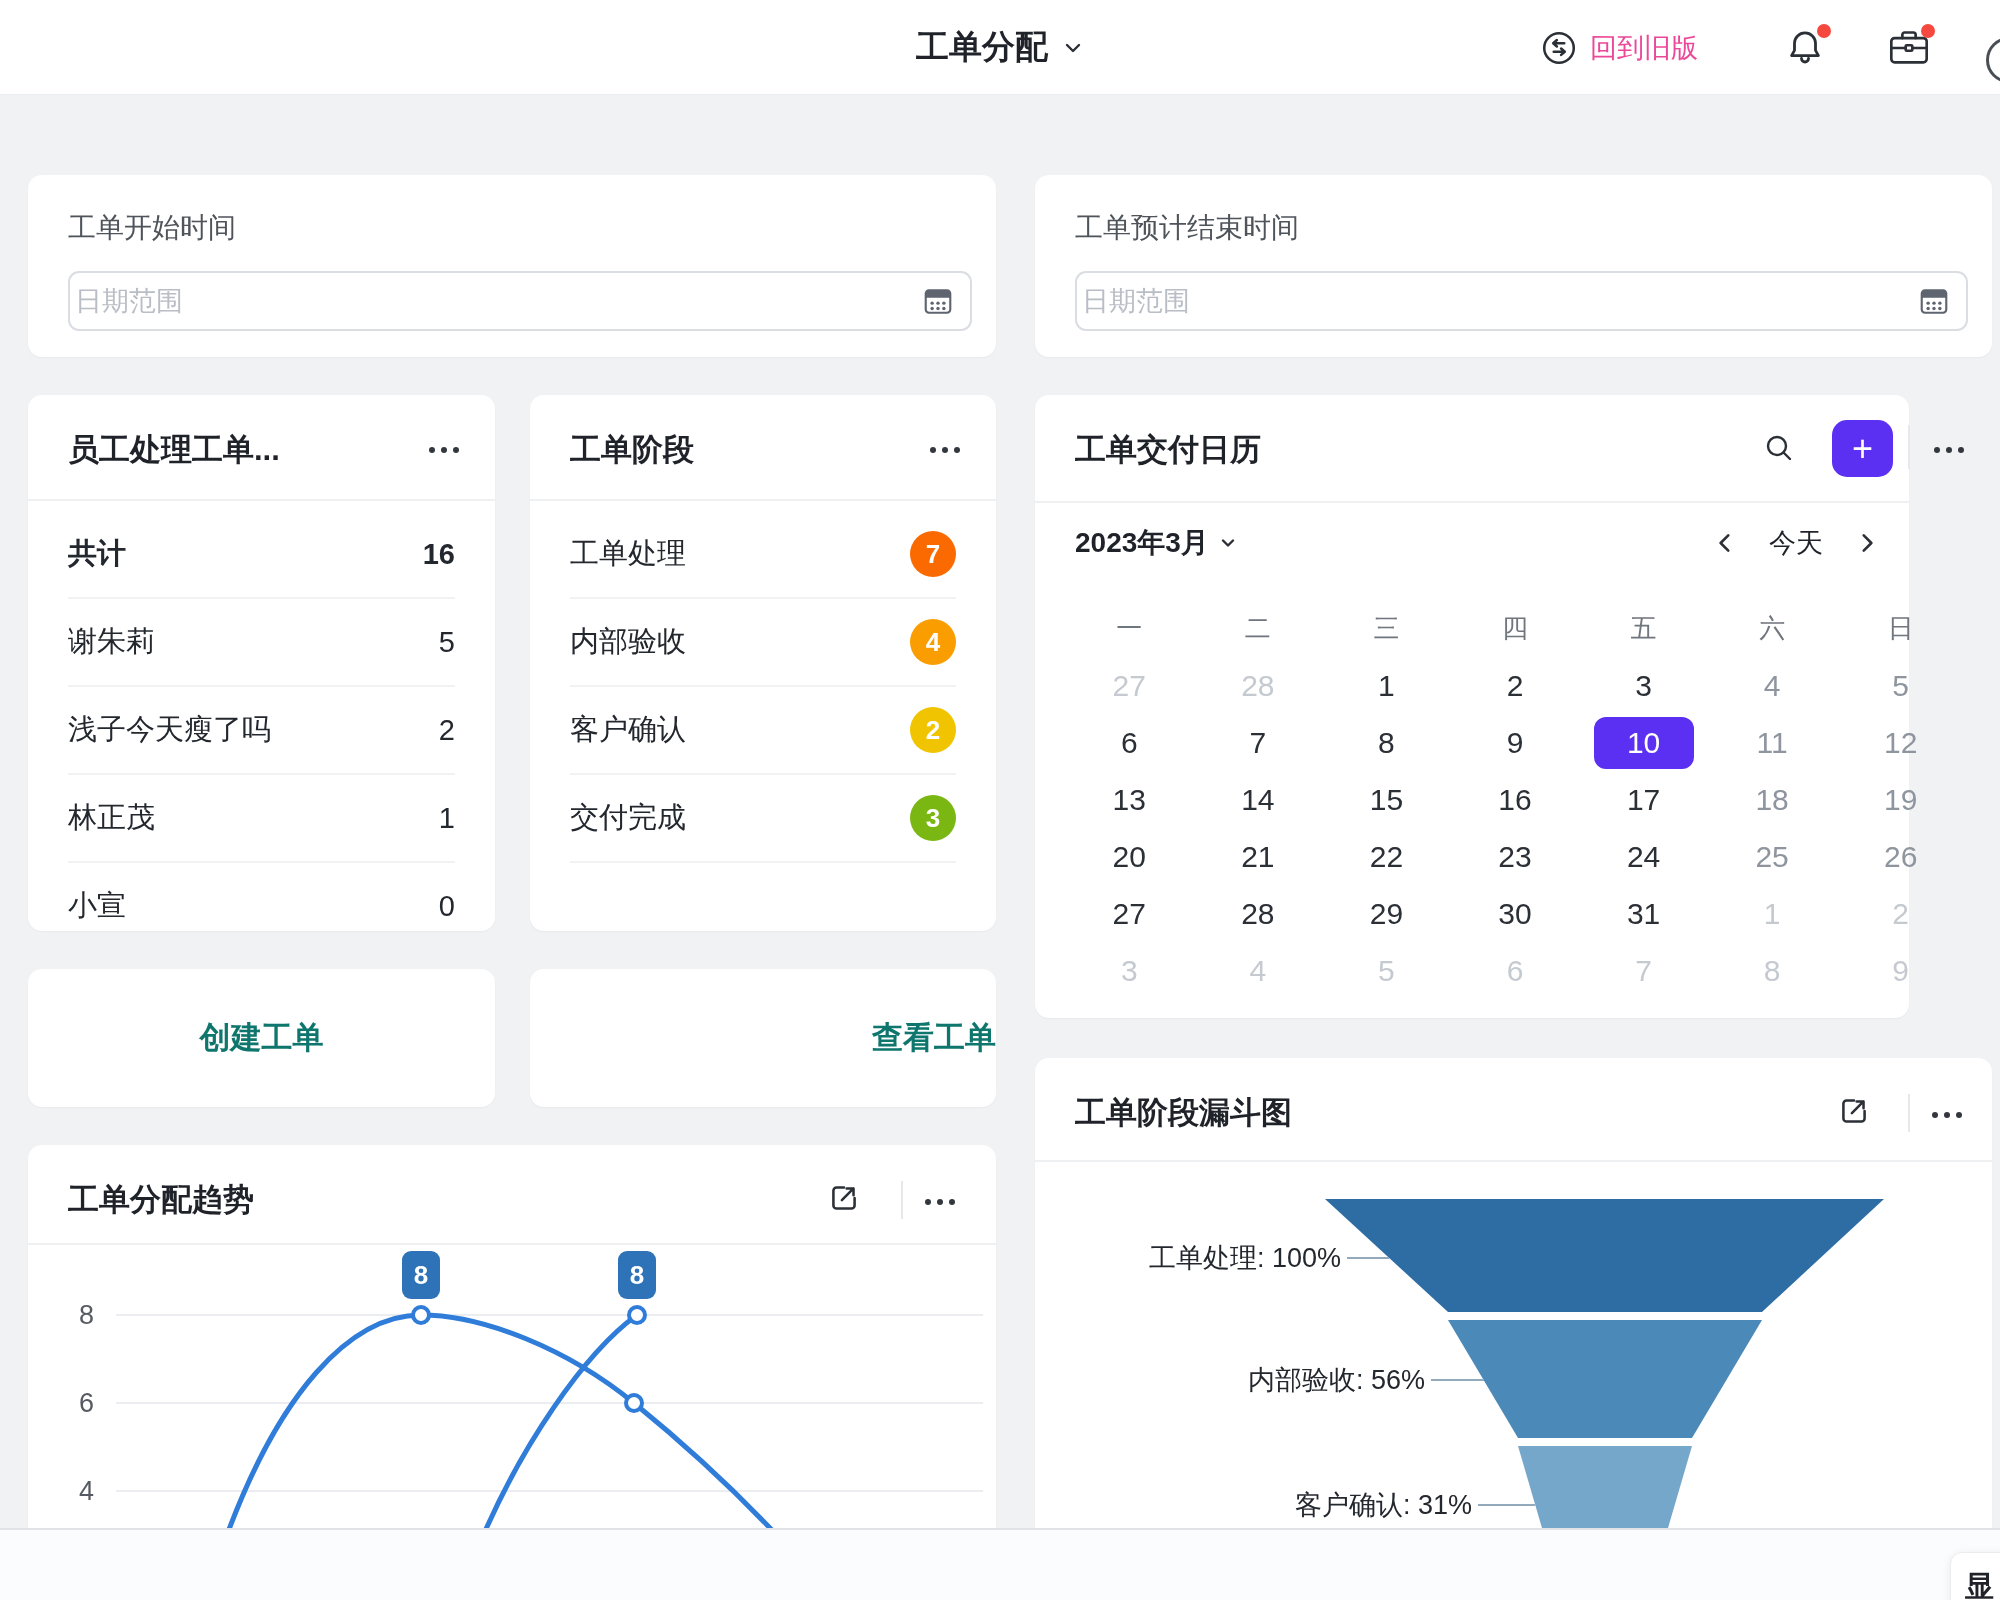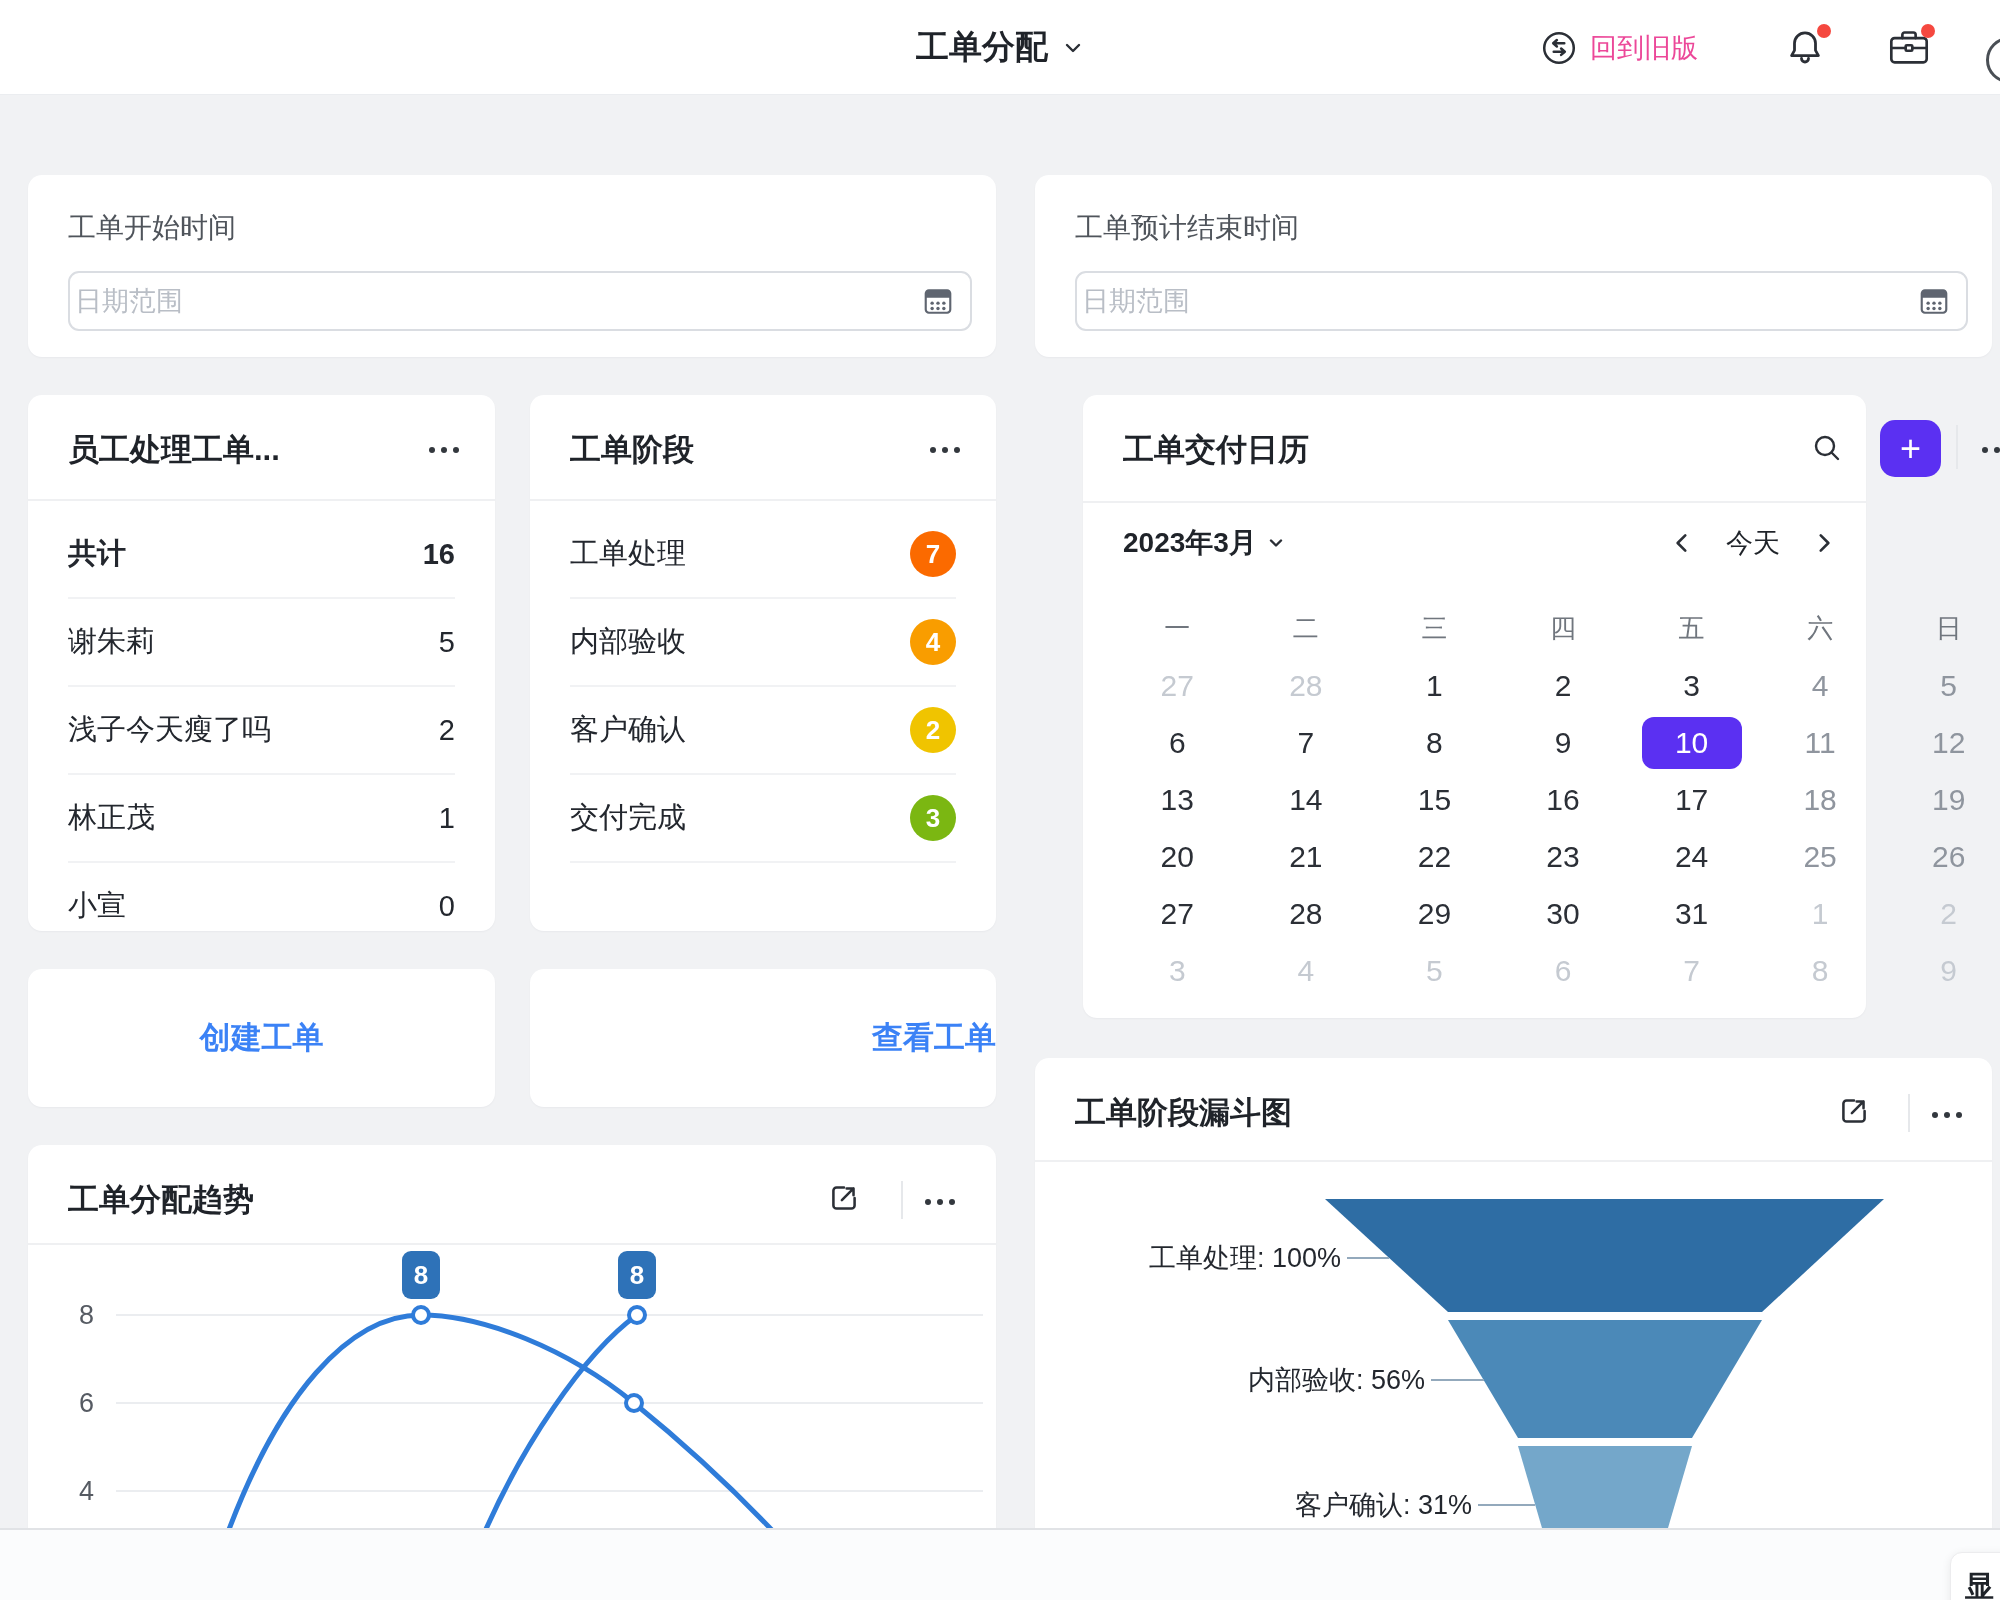--- a/index.html
+++ b/index.html
@@ -35,21 +35,21 @@
   
   .rows { position:absolute; left:0; right:0; top:116px; }
   .stat-row { height:88px; margin:0 40px; display:flex; align-items:center; justify-content:space-between;
               border-bottom:2px solid #f1f2f4; font-size:29px; color:#23272e; cursor:pointer; }
   .stat-row.bold { font-weight:700;gap:24px; }
   .row-value { font-weight:inherit; }
   .badge { min-width:46px; height:46px; padding:0 6px; border-radius:50%; color:#fff; font-size:26px; font-weight:700;
            display:flex; align-items:center; justify-content:center; }
 
   
-  .action-card { display:flex; align-items:center; justify-content:center; font-size:31px; font-weight:600; color:#3b82f6; cursor:pointer; }
+  .action-card { display:flex; align-items:center; justify-content:center; font-size:31px; font-weight:600; color:#0f766e; cursor:pointer; }
 
   
   .month-row { position:absolute; left:40px; right:24px; top:120px; height:56px; display:flex; align-items:center; }
   .month-lbl { font-size:28px; font-weight:600; color:#1f2329; display:flex; align-items:center; gap:10px; cursor:pointer; }
   .nav-group { position:absolute; right:8px; display:flex; align-items:center; gap:34px; }
   .today-lbl { font-size:27px; color:#1f2329; cursor:pointer; }
   .cal-grid { position:absolute; left:30px; top:205px; width:900px; }
   .cal-row { display:grid; grid-template-columns:repeat(7,1fr); height:57px; }
   .cal-cell { display:flex; align-items:center; justify-content:center; font-size:30px; }
   .cal-wd { font-size:26px; color:#70767e; }
@@ -200,21 +200,21 @@
           <span class="row-name">客户确认</span>
           <span class="badge" style="background: rgb(240, 196, 0);">2</span>
         </div>
         <div class="stat-row">
           <span class="row-name">交付完成</span>
           <span class="badge" style="background: rgb(123, 183, 18);">3</span>
         </div>
       </div>
   </div>
 
-  <div class="card" style="left:1035px; top:395px; width:783px; height:623px;margin-left:48px;">
+  <div class="card" style="left:1035px; top:395px; width:874px; height:623px;">
     <div class="card-title">工单交付日历</div>
     <svg class="stroke-ic icon-btn" style="left:727px; top:36px;" width="34" height="34" viewBox="0 0 34 34">
       <circle cx="15" cy="15" r="9"></circle>
         <path d="M21.5 21.5 L28 28"></path>
     </svg>
     <div class="plus-btn" style="background: rgb(91, 48, 242);">+</div>
     <div class="vline" style="left:873px; top:30px; height:44px;"></div>
     <div class="dots" style="left:899px; top:50px;">
         <i></i>
         <i></i>

